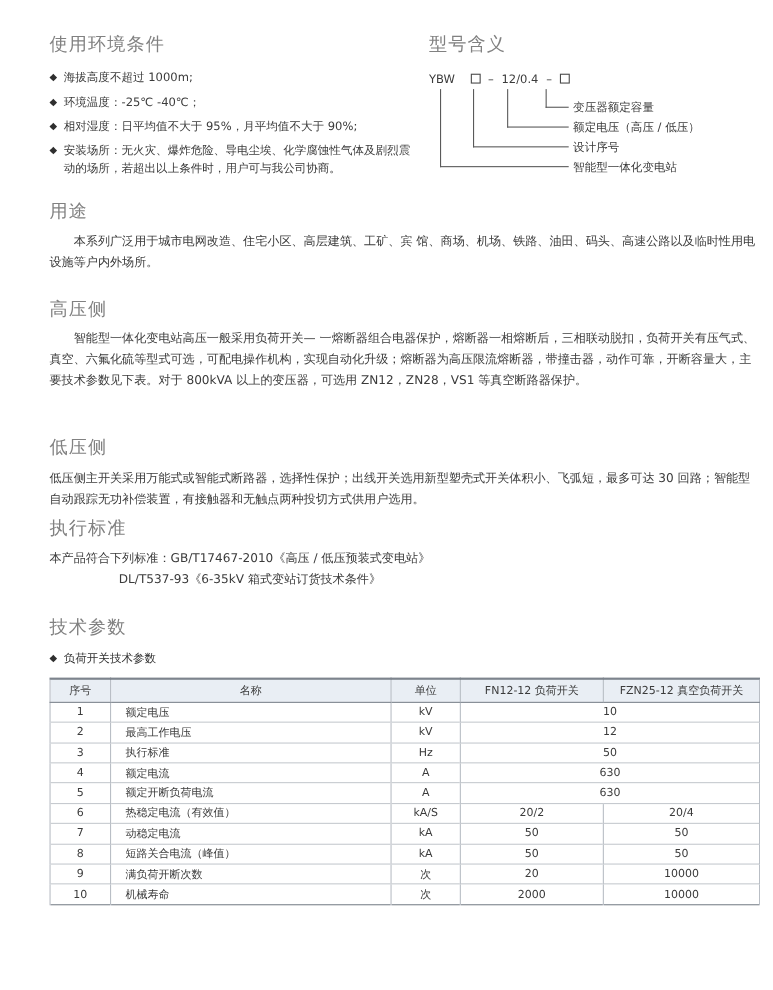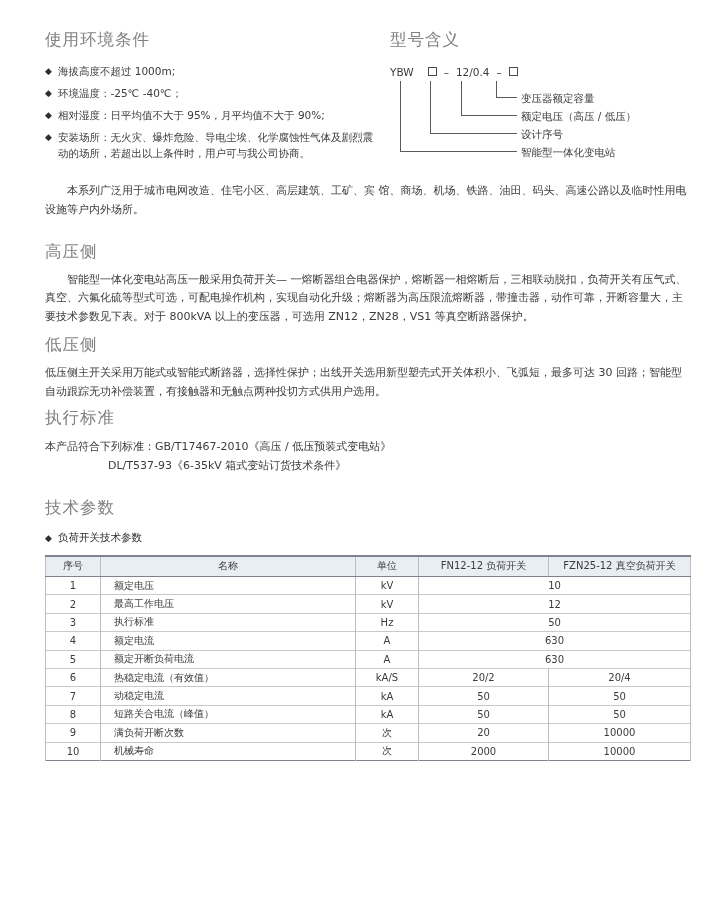--- a/index.html
+++ b/index.html
@@ -159,29 +159,30 @@
         <div class="connector" style="left:10px;  top:15px; width:117px; height:71px;"></div>
         <div class="dlabel" style="top:25px;">变压器额定容量</div>
         <div class="dlabel" style="top:43px;text-align:right;">额定电压（高压 / 低压）</div>
         <div class="dlabel" style="top:61px;">设计序号</div>
         <div class="dlabel" style="top:79px;">智能型一体化变电站</div>
       </div>
     </section>
   </div>
 
   <section class="sec" style="margin-top:14px;">
+    <h2 class="sec-title">用途</h2>
     <p class="body indent2">本系列广泛用于城市电网改造、住宅小区、高层建筑、工矿、宾 馆、商场、机场、铁路、油田、码头、高速公路以及临时性用电设施等户内外场所。</p>
   </section>
 
   <section class="sec" style="margin-top:22px;">
     <h2 class="sec-title">高压侧</h2>
     <p class="body indent2">智能型一体化变电站高压一般采用负荷开关— 一熔断器组合电器保护，熔断器一相熔断后，三相联动脱扣，负荷开关有压气式、真空、六氟化硫等型式可选，可配电操作机构，实现自动化升级；熔断器为高压限流熔断器，带撞击器，动作可靠，开断容量大，主要技术参数见下表。对于 800kVA 以上的变压器，可选用 ZN12，ZN28，VS1 等真空断路器保护。</p>
   </section>
 
-  <section class="sec" style="margin-top:8px;">
+  <section class="sec" style="margin-top:41px;">
     <h2 class="sec-title">低压侧</h2>
     <p class="body">低压侧主开关采用万能式或智能式断路器，选择性保护；出线开关选用新型塑壳式开关体积小、飞弧短，最多可达 30 回路；智能型自动跟踪无功补偿装置，有接触器和无触点两种投切方式供用户选用。</p>
   </section>
 
 
   <section class="sec" style="margin-top:6px;">
     <h2 class="sec-title">执行标准</h2>
     <p class="body" style="margin-top:10px; line-height:1.55;">本产品符合下列标准：GB/T17467-2010《高压 / 低压预装式变电站》</p>
     <p class="body std-line2" style="margin-top:2px; line-height:1.55;">DL/T537-93《6-35kV 箱式变站订货技术条件》</p>
   </section>

